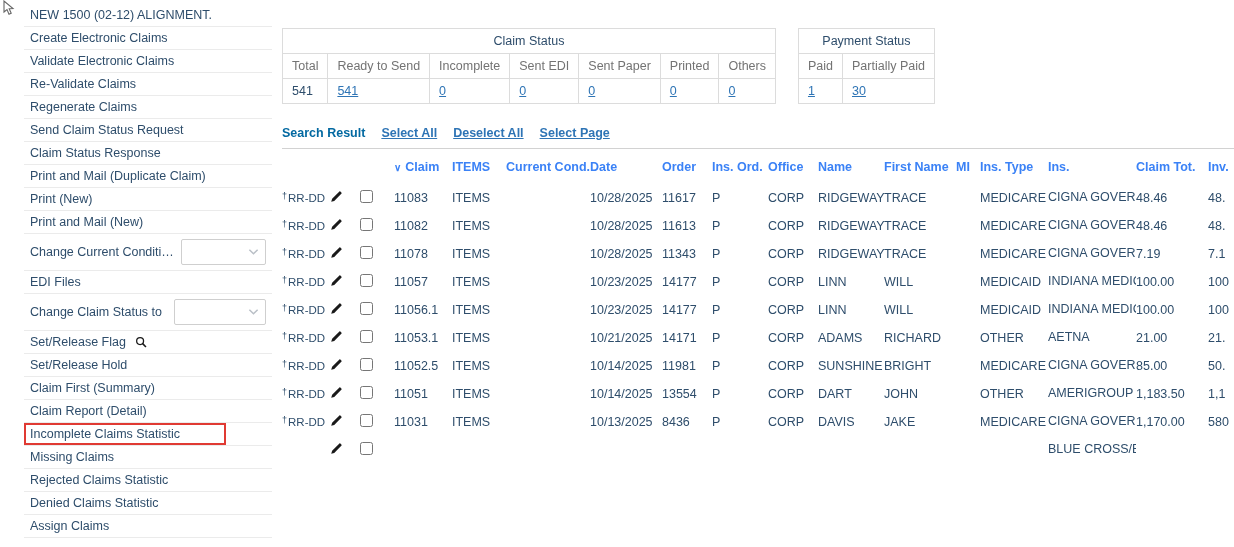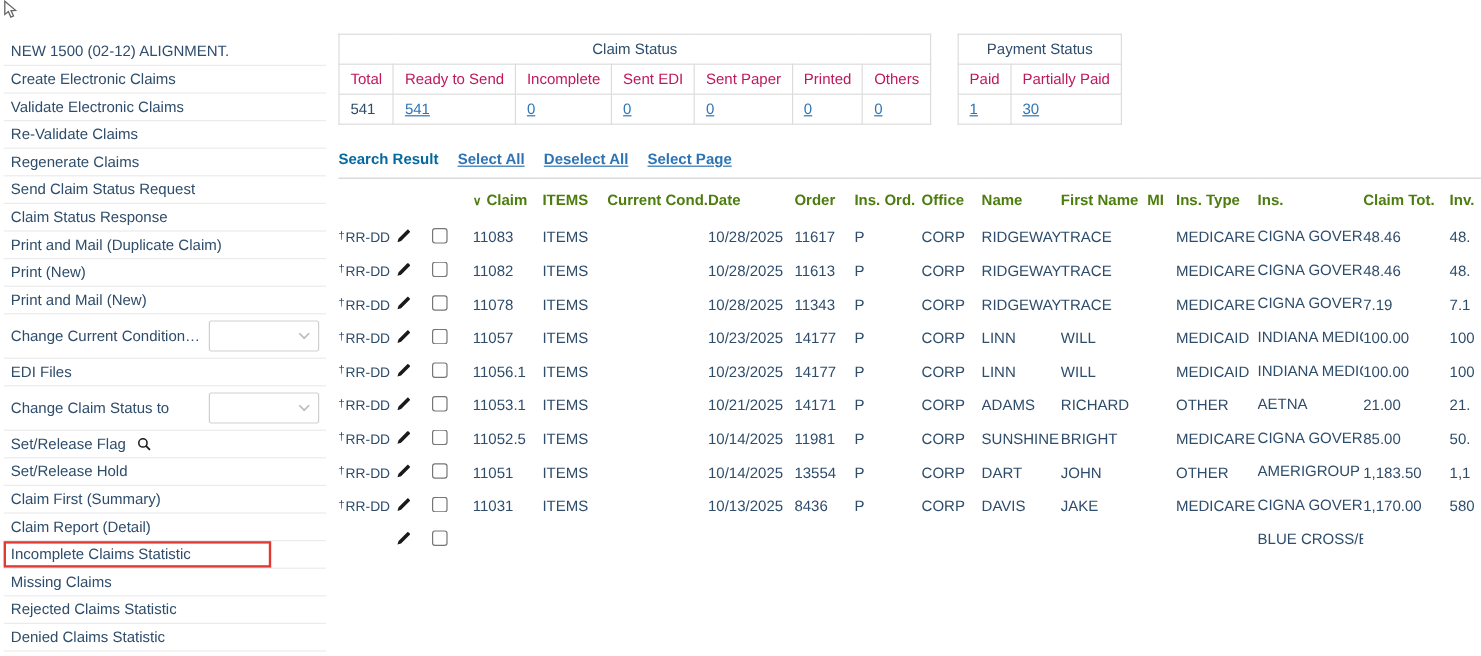--- a/index.html
+++ b/index.html
@@ -7,21 +7,21 @@
     width: 1234px; height: 547px; overflow: hidden;
     background: #ffffff;
     font-family: "Liberation Sans", sans-serif;
     font-size: 12.5px;
     color: #2e4d6b;
   }
   .app { display: flex; width: 100%; height: 100%; position: relative; }
   .cursor { position: absolute; left: 2px; top: 0; z-index: 5; }
 
   
-  .sidebar { flex: 0 0 272px; width: 272px; padding: 4px 0 0 3px; overflow: hidden; margin-top: 28px; }
+  .sidebar { flex: 0 0 272px; width: 272px; padding: 4px 0 0 24px; overflow: hidden; }
   .sb-item {
     position: relative; display: flex; align-items: center; gap: 7px;
     height: 23px; border-bottom: 1px solid #ebebeb;
     padding: 0 6px; cursor: pointer; white-space: nowrap;
   }
   .sb-item.has-dd { height: 37px; }
   .sb-label { overflow: hidden; text-overflow: ellipsis; }
   .sb-cb { width: 12px; height: 12px; margin: 0; }
   .sb-ico { display: inline-flex; align-items: center; margin-left: 2px; }
   .sb-select {
@@ -34,33 +34,33 @@
     border: 2px solid #e03a33; pointer-events: none;
   }
 
   
   .main { flex: 1; padding: 28px 0 0 10px; overflow: hidden; }
 
   .status-row { display: flex; gap: 22px; align-items: center; }
   table.status { border-collapse: collapse; }
   table.status td { border: 1px solid #dcdcdc; padding: 5px 9px; white-space: nowrap; }
   td.st-title { text-align: center; color: #2e4d6b; }
-  td.st-hdr { color: #be185d; }
+  td.st-hdr { color: #737373; }
   td.st-val { color: #2e4d6b; }
   .st-link { color: #2e74b5; text-decoration: underline; cursor: pointer; }
 
   .toolbar { margin-top: 22px; display: flex; align-items: center; font-weight: bold; }
   .tb-title { color: #0369a1; margin-right: 16px; }
   .tb-link { color: #2e74b5; text-decoration: underline; cursor: pointer; margin-right: 16px; }
 
   .grid-wrap { margin-top: 8px; }
   table.grid { border-collapse: collapse; table-layout: fixed; width: 986px; border-top: 1px solid #d2d2d2; }
   table.grid th {
     font-weight: bold; text-align: left; padding: 11px 6px 10px 0;
-    white-space: nowrap; overflow: hidden; font-size: 12.5px; color: #4d7c0f;
+    white-space: nowrap; overflow: hidden; font-size: 12.5px; color: #3b82f6;
   }
   table.grid td {
     padding: 6px 6px 6px 0; vertical-align: middle; font-size: 12.5px;
     white-space: nowrap; overflow: hidden; color: #2e4d6b;
   }
   td.c-ins { white-space: normal; line-height: 11.5px; font-size: 12px; }
   td.c-flag { padding-left: 4px; }
   .flag-mark { font-size: 9px; vertical-align: top; margin-right: 1px; }
   .flag-txt { font-size: 11.5px; }
   .pencil { cursor: pointer; display: inline-block; }

